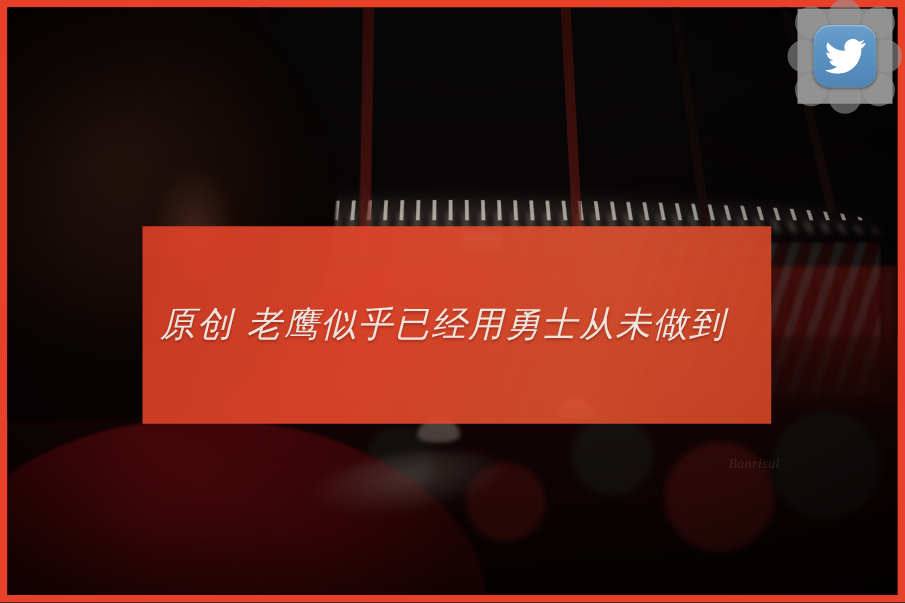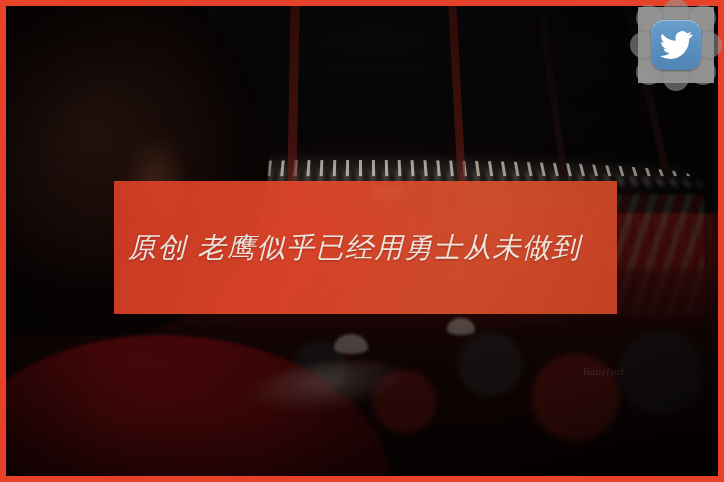--- a/index.html
+++ b/index.html
@@ -228,21 +228,21 @@
     background: linear-gradient(to bottom, rgba(10,4,4,0.34) 0%, rgba(20,4,4,0.16) 45%, rgba(12,2,2,0.42) 100%);
     pointer-events: none;
   }
 
   
   #caption {
     position: absolute;
     left: 108px;
     top: 175px;
     width: 503px;
-    height: 133px;
+    height: 158px;
     background: linear-gradient(105deg, #d93f26 0%, #e2472b 38%, #d8502f 70%, #cf4526 100%);
     opacity: 0.93;
     display: flex;
     flex-direction: column;
     justify-content: center;
     padding: 0 14px;
     box-sizing: border-box;
     overflow: hidden;
   }
   #caption .line {

